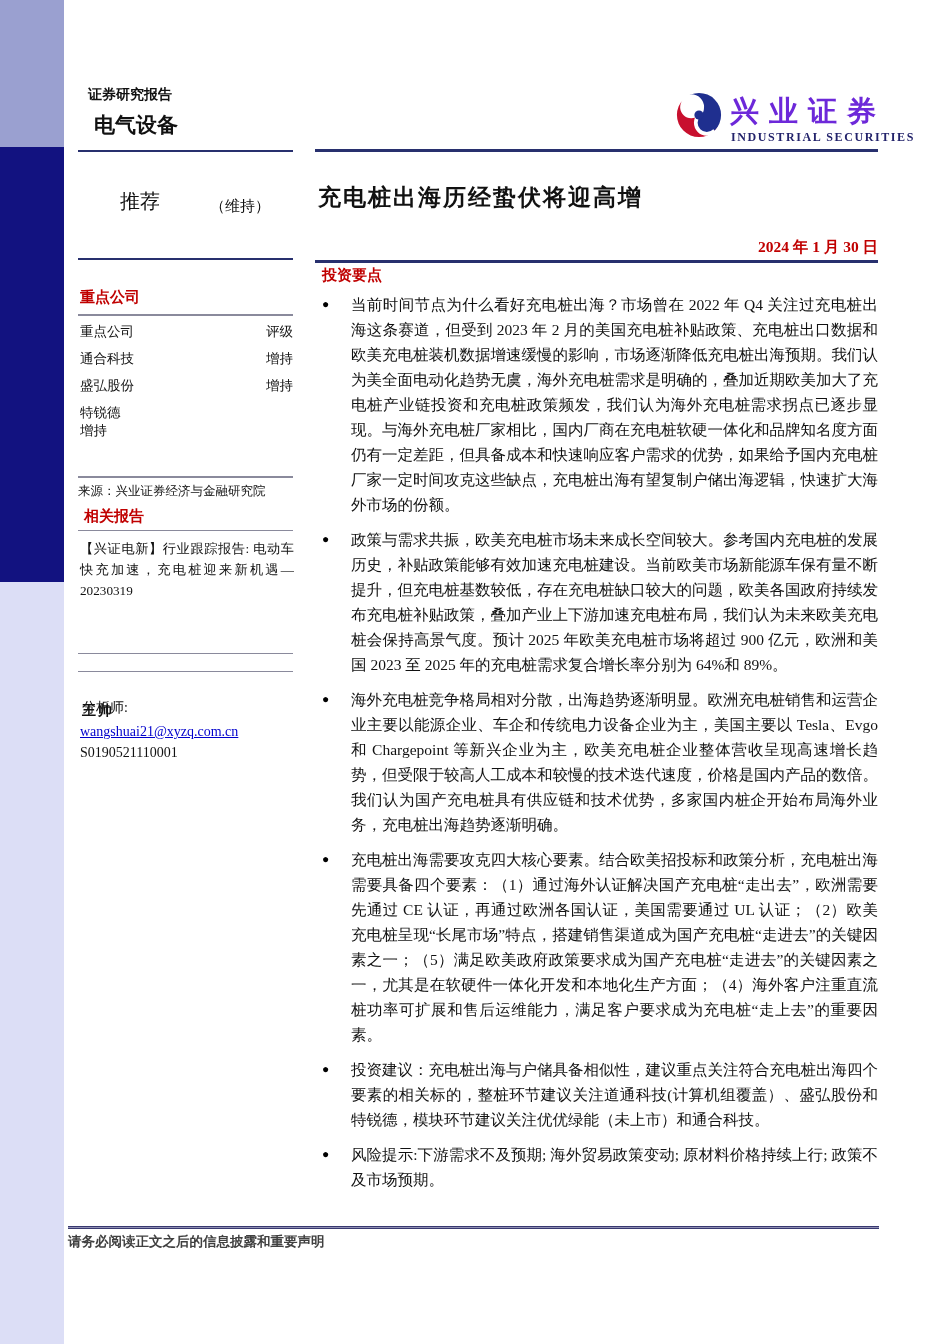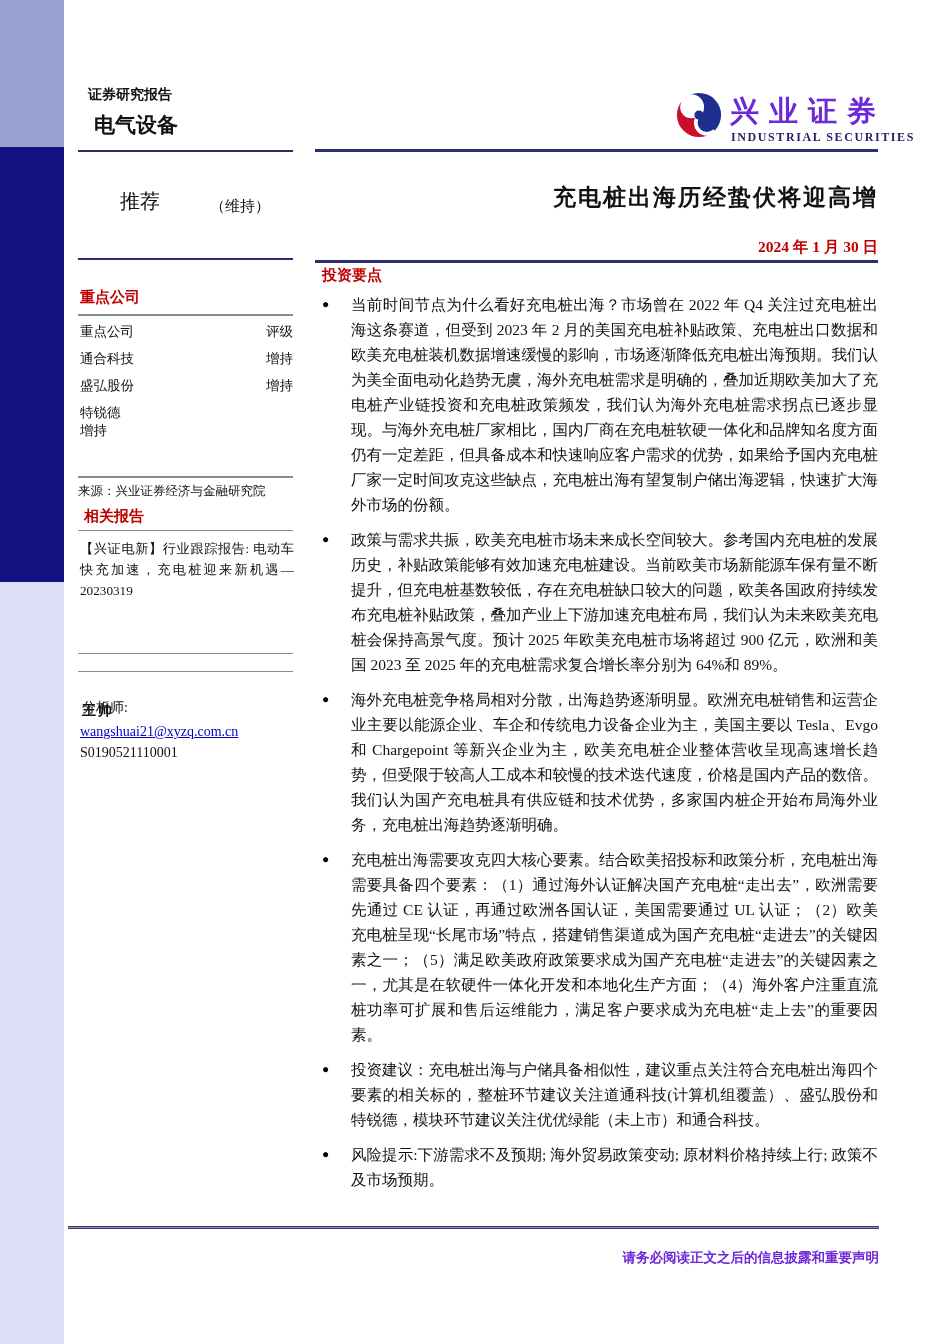--- a/index.html
+++ b/index.html
@@ -29,21 +29,21 @@
   .rule-left-2{left:78px;top:258px;width:215px;height:2px;}
   .rule-right-2{left:315px;top:260px;width:563px;height:3px;}
   .logo-wrap{left:676px;top:92px;width:210px;height:52px;}
   .logo-icon{position:absolute;left:0;top:0;width:46px;height:46px;}
   .brand-cn{position:absolute;left:54px;top:0px;font-size:29px;font-weight:600;
     color:#6d28d9;letter-spacing:10px;white-space:nowrap;}
   .brand-en{position:absolute;left:55px;top:38px;font-size:12px;font-weight:bold;
     color:#23236b;letter-spacing:1.6px;white-space:nowrap;}
   .rating{left:120px;top:188px;font-size:20px;font-weight:normal;}
   .rating-status{left:210px;top:197px;font-size:15px;}
-  .doc-title{left:318px;top:182px;width:560px;text-align:right;
+  .doc-title{left:318px;top:182px;width:560px;text-align:left;
     font-size:23px;font-weight:bold;letter-spacing:2px;}
   .doc-date{left:318px;top:237px;width:560px;text-align:right;
     font-size:15.5px;font-weight:bold;color:#c00000;}
   
   .red-head{color:#c00000;font-weight:bold;font-size:15px;}
   .kc-heading{left:80px;top:288px;}
   .thin{background:#8a8a9c;height:1.5px;}
   .kc-rule-top{left:78px;top:314px;width:215px;}
   .kc-row{left:80px;width:213px;font-size:13.5px;display:flex;justify-content:space-between;}
   .kc-row-0{top:323px;}
@@ -64,23 +64,23 @@
   
   .section-heading{left:322px;top:266px;}
   .bullets{left:318px;top:292px;width:560px;}
   .bullet{position:relative;padding-left:33px;margin-bottom:10px;
     font-size:15.5px;line-height:25px;text-align:justify;}
   .bullet .dot{position:absolute;left:4px;top:0;font-size:12px;color:#000;}
   .bullet .lead{font-weight:normal;margin-top:45px;}
   
   .footer-rule{left:68px;top:1226px;width:811px;height:3px;
     background:linear-gradient(#383870 0 34%,#9090b4 34% 66%,#383870 66% 100%);}
-  .footer-text{left:68px;top:1233px;width:811px;text-align:right;
+  .footer-text{left:68px;top:1233px;width:811px;text-align:left;
     font-family:"Liberation Sans","DejaVu Sans",sans-serif;
-    font-size:13.5px;font-weight:bold;color:#6d28d9;margin-top:16px;}
+    font-size:13.5px;font-weight:bold;color:#404040;}
 </style>
 </head>
 <body>
 
 <div class="abs strip-top"></div>
 <div class="abs strip-mid"></div>
 <div class="abs strip-bottom"></div>
 <div class="abs vtext vtext-top">行业研究</div>
 <div class="abs vtext vtext-mid">行业深度研究报告</div>
 

